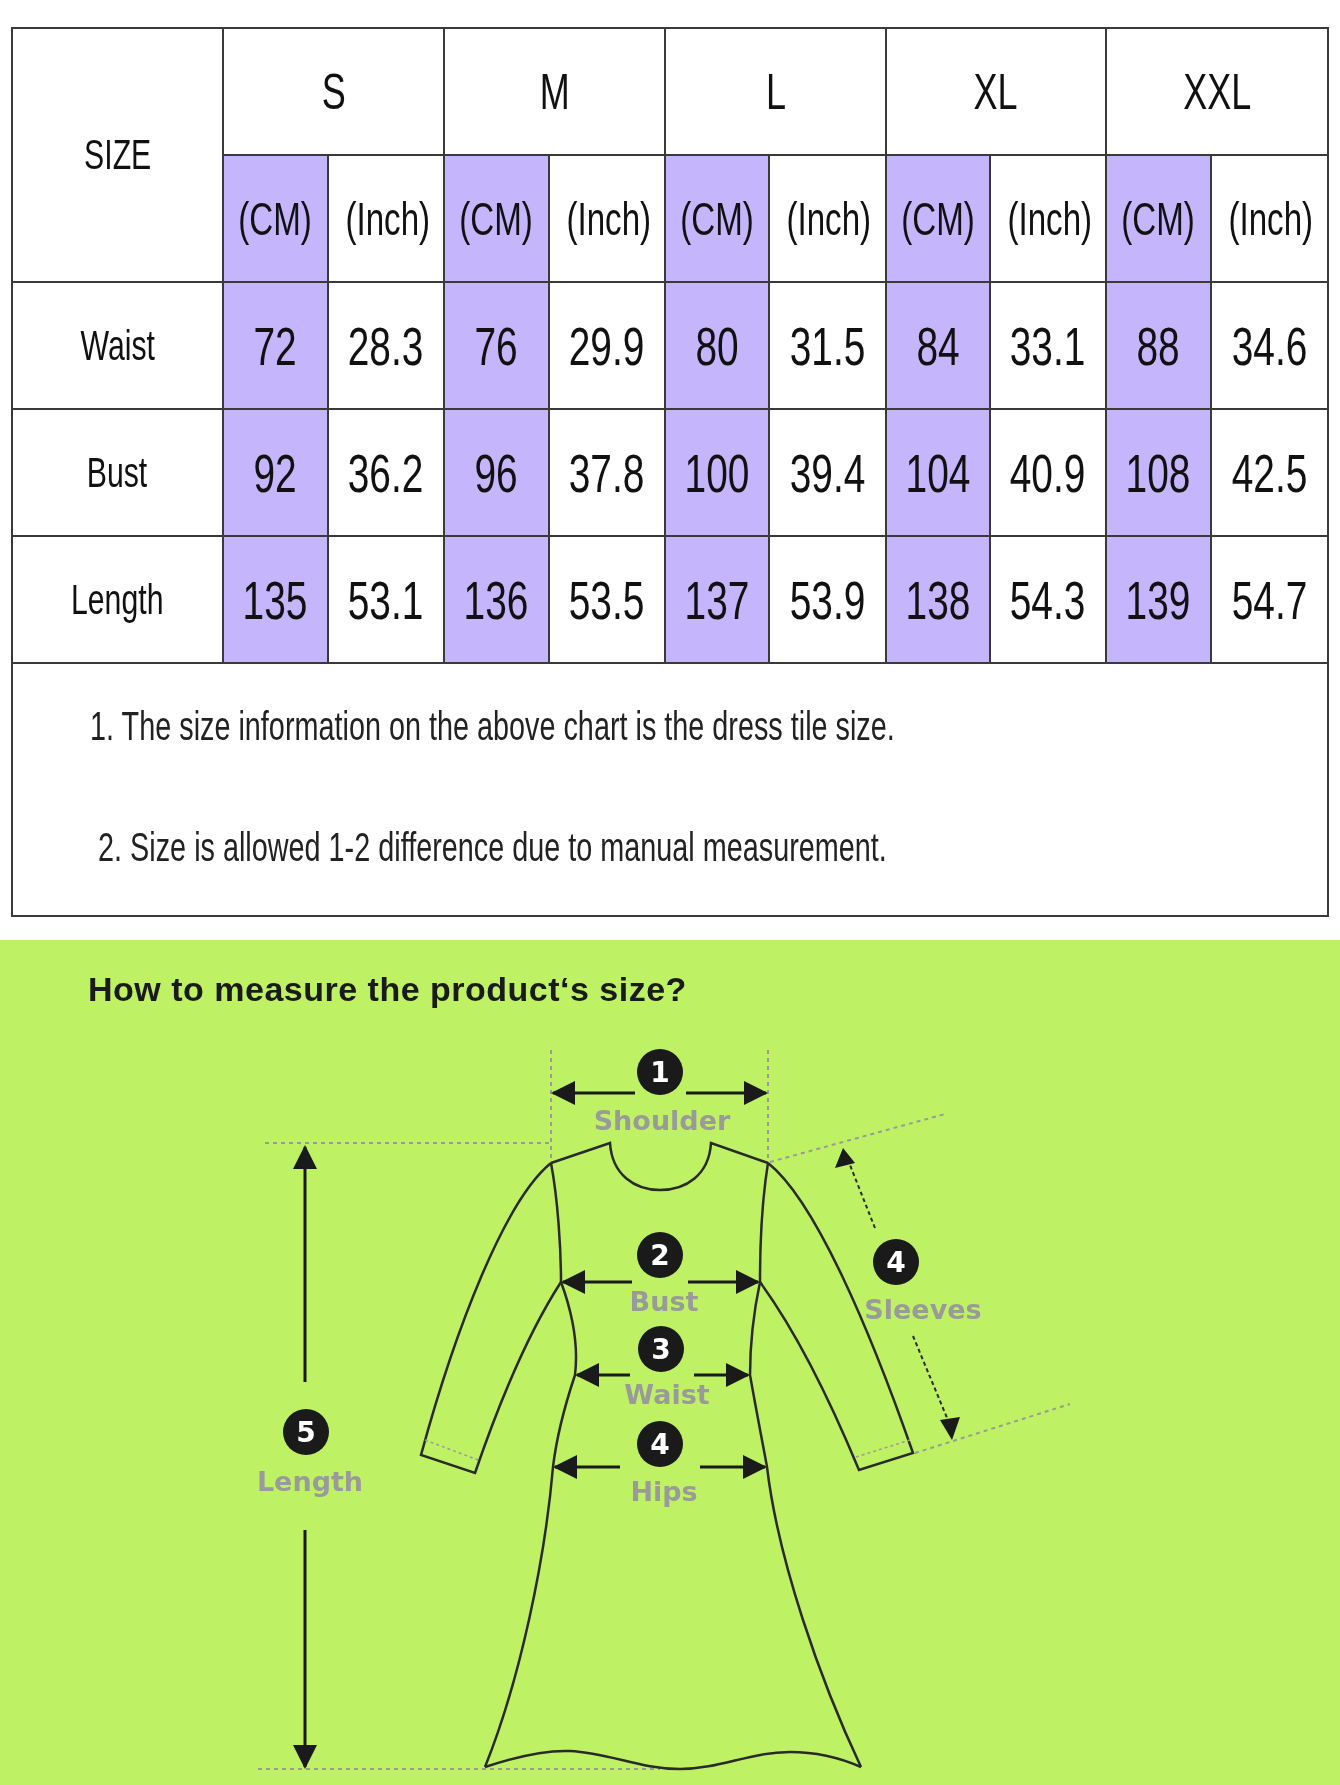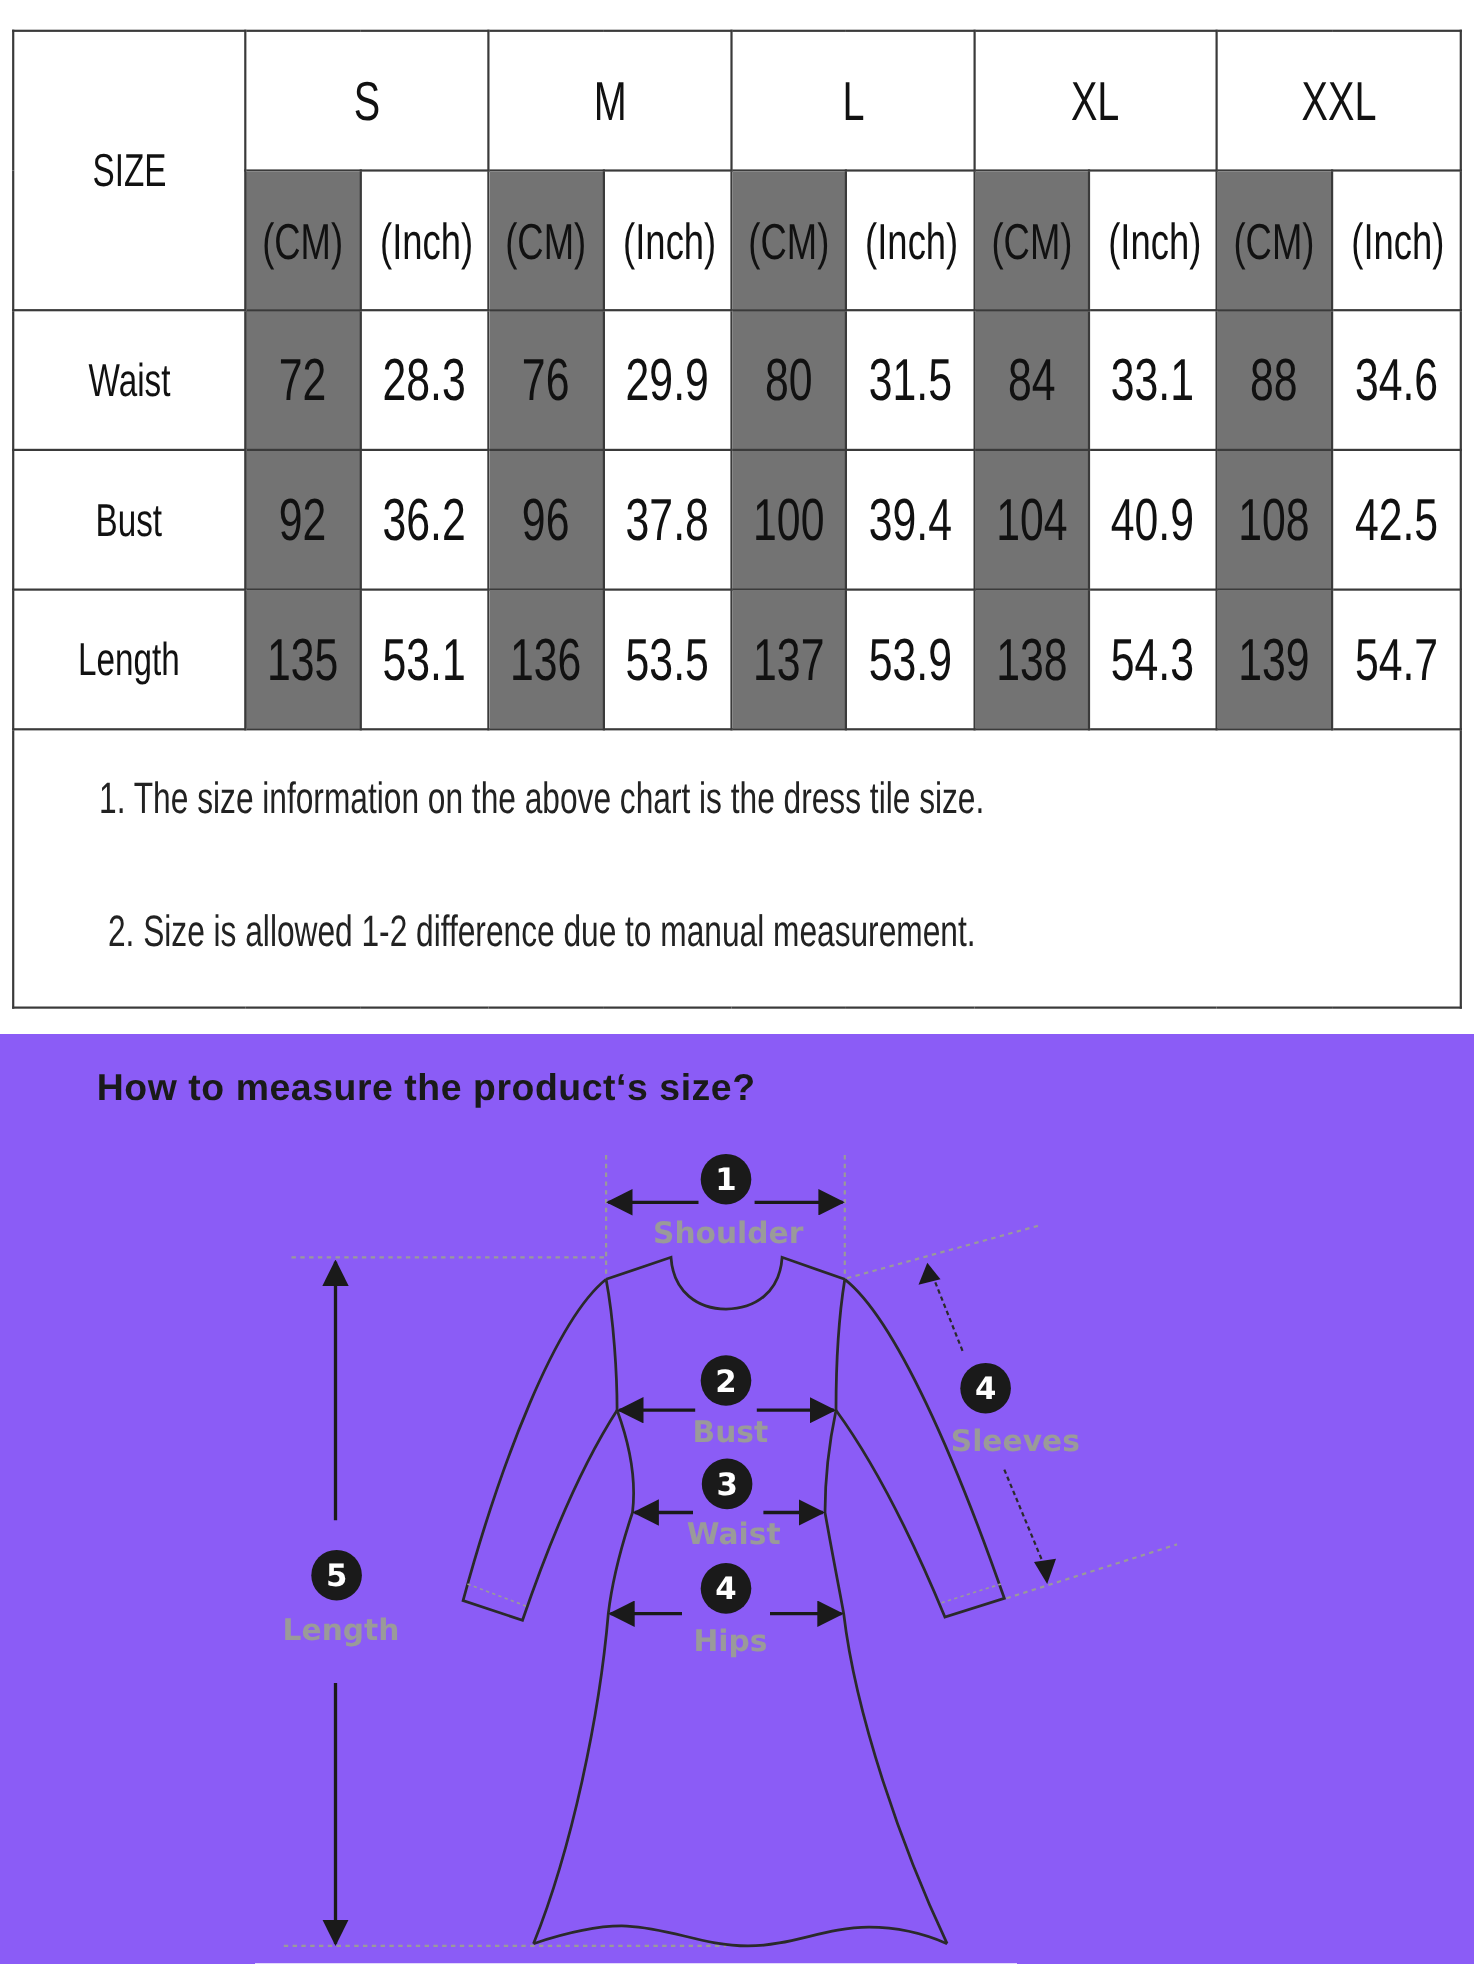--- a/index.html
+++ b/index.html
@@ -10,27 +10,27 @@
   table.size-table td, table.size-table th {
     border:2px solid #3a3a3a; padding:0; text-align:center; vertical-align:middle;
     color:#111; font-weight:normal; overflow:hidden;
   }
   .cond { display:inline-block; transform:scaleX(0.72); transform-origin:center; white-space:nowrap; }
   .hdr-size { font-size:42px; font-weight:bold; }
   .hdr-group { font-size:50px; height:125px; }
   .hdr-unit { font-size:46px; height:125px; }
   .row-label { font-size:42px; font-weight:bold; }
   .cell { font-size:54px; height:125px;margin-left:18px; }
-  .shade { background:#737373; }
+  .shade { background:#c4b5fd; }
   .notes { height:251px; text-align:right; vertical-align:top !important; }
   .note { font-size:40px; color:#222; display:block; transform:scaleX(0.72); transform-origin:left;
           white-space:nowrap; margin-left:10px; }
   .note1 { margin-top:40px; }
   .note2 { margin-top:76px; }
-  .guide { position:absolute; left:0; top:940px; width:1340px; height:845px; background:#8b5cf6; }
+  .guide { position:absolute; left:0; top:940px; width:1340px; height:845px; background:#bef264; }
   .guide-title { position:absolute; left:88px; top:30px; font-size:34px; font-weight:bold; color:#1a1a1a;
                  letter-spacing:0.5px; }
   svg.diagram { position:absolute; left:0; top:0; }
   .lbl { font-family:"DejaVu Sans", sans-serif; font-size:27px; fill:#9a9a9a; font-weight:bold; }
   .num { font-family:"DejaVu Sans", sans-serif; font-size:28px; fill:#fff; font-weight:bold; }
 </style>
 </head>
 <body>
 
 <div class="table-wrap">

